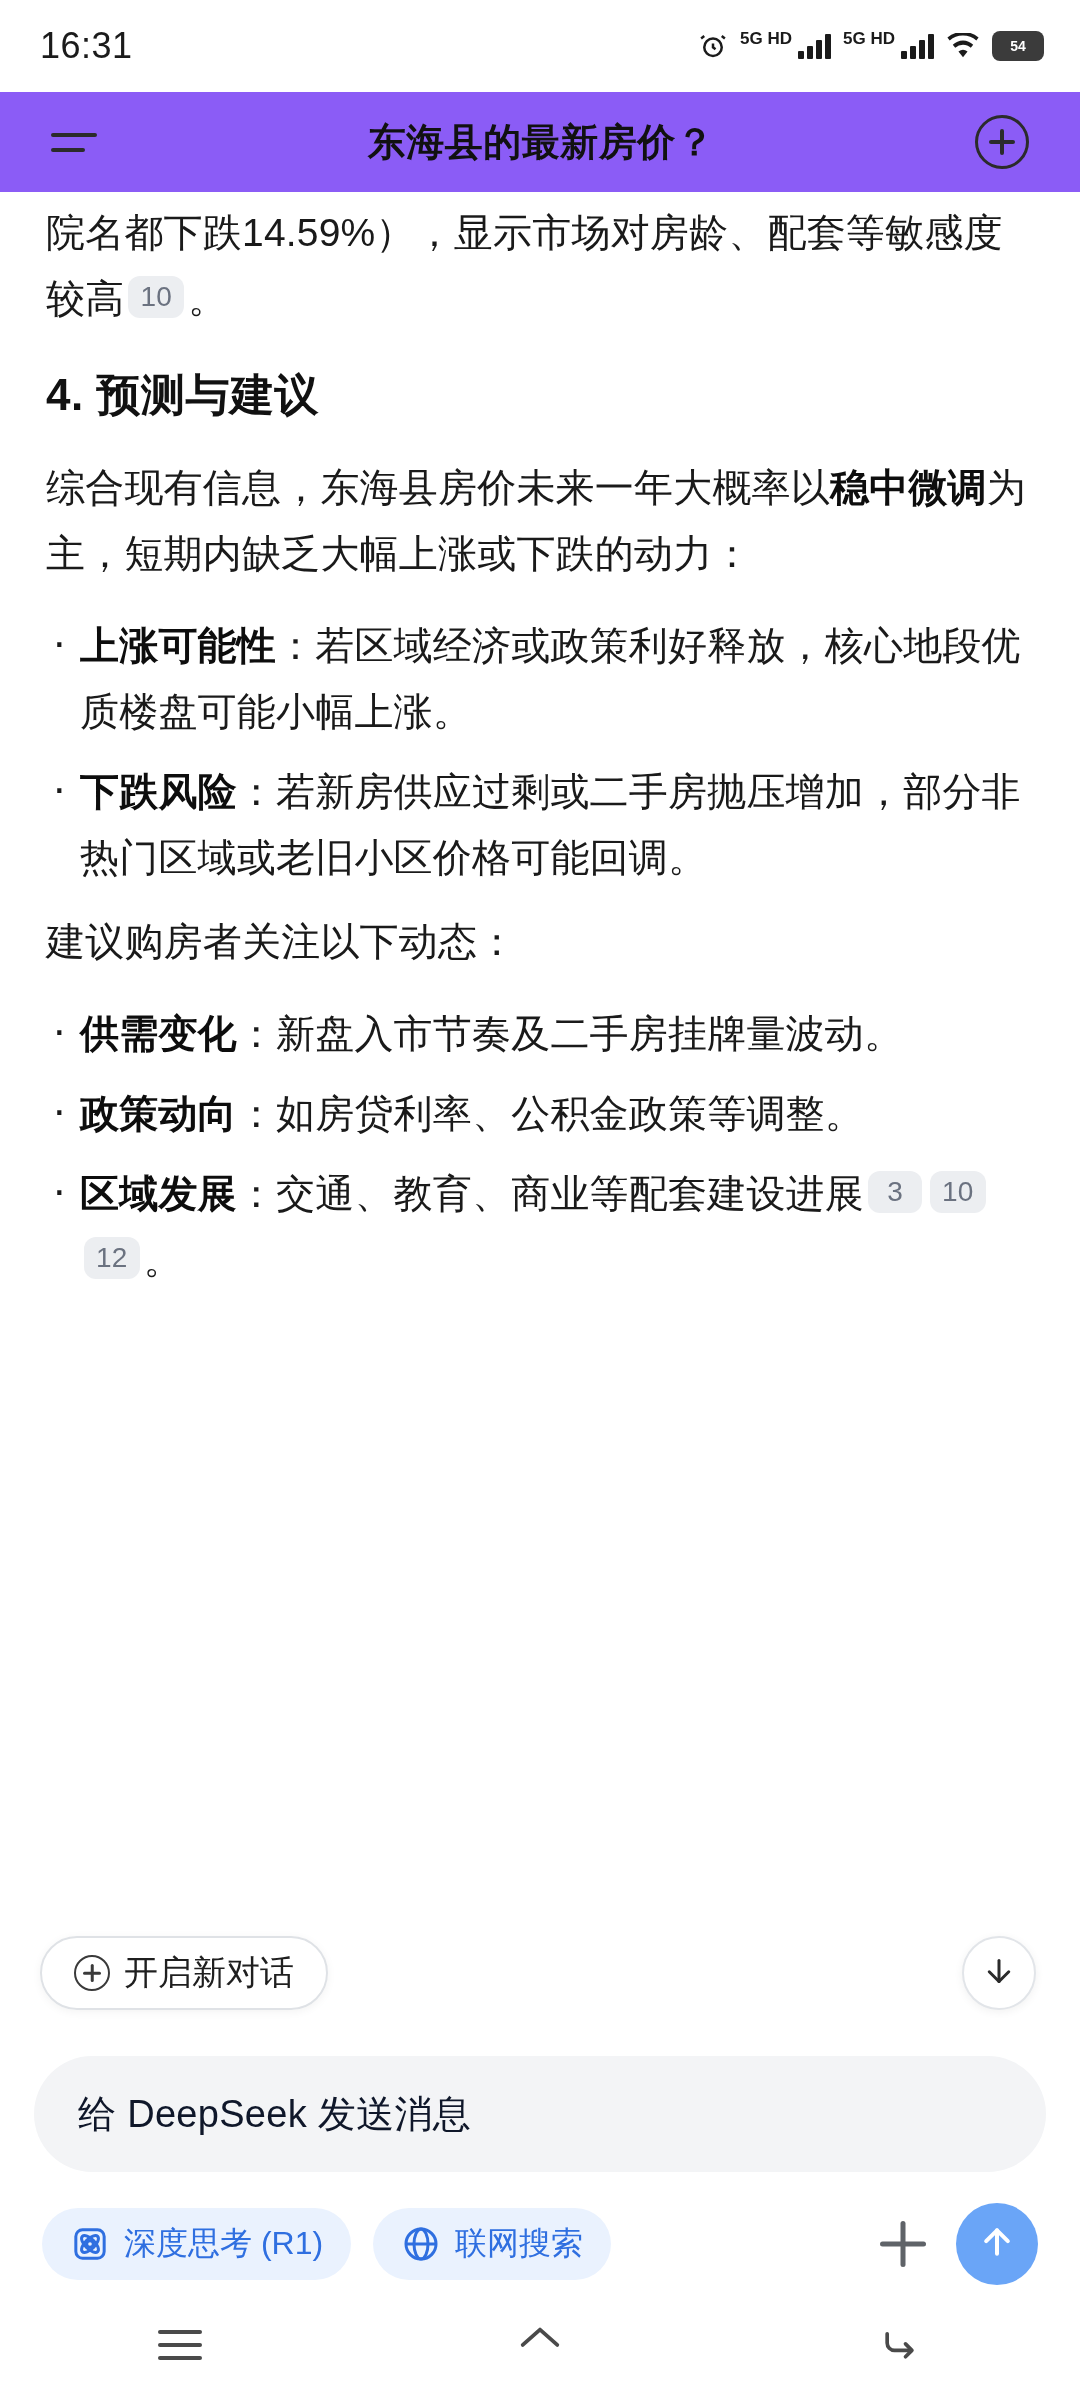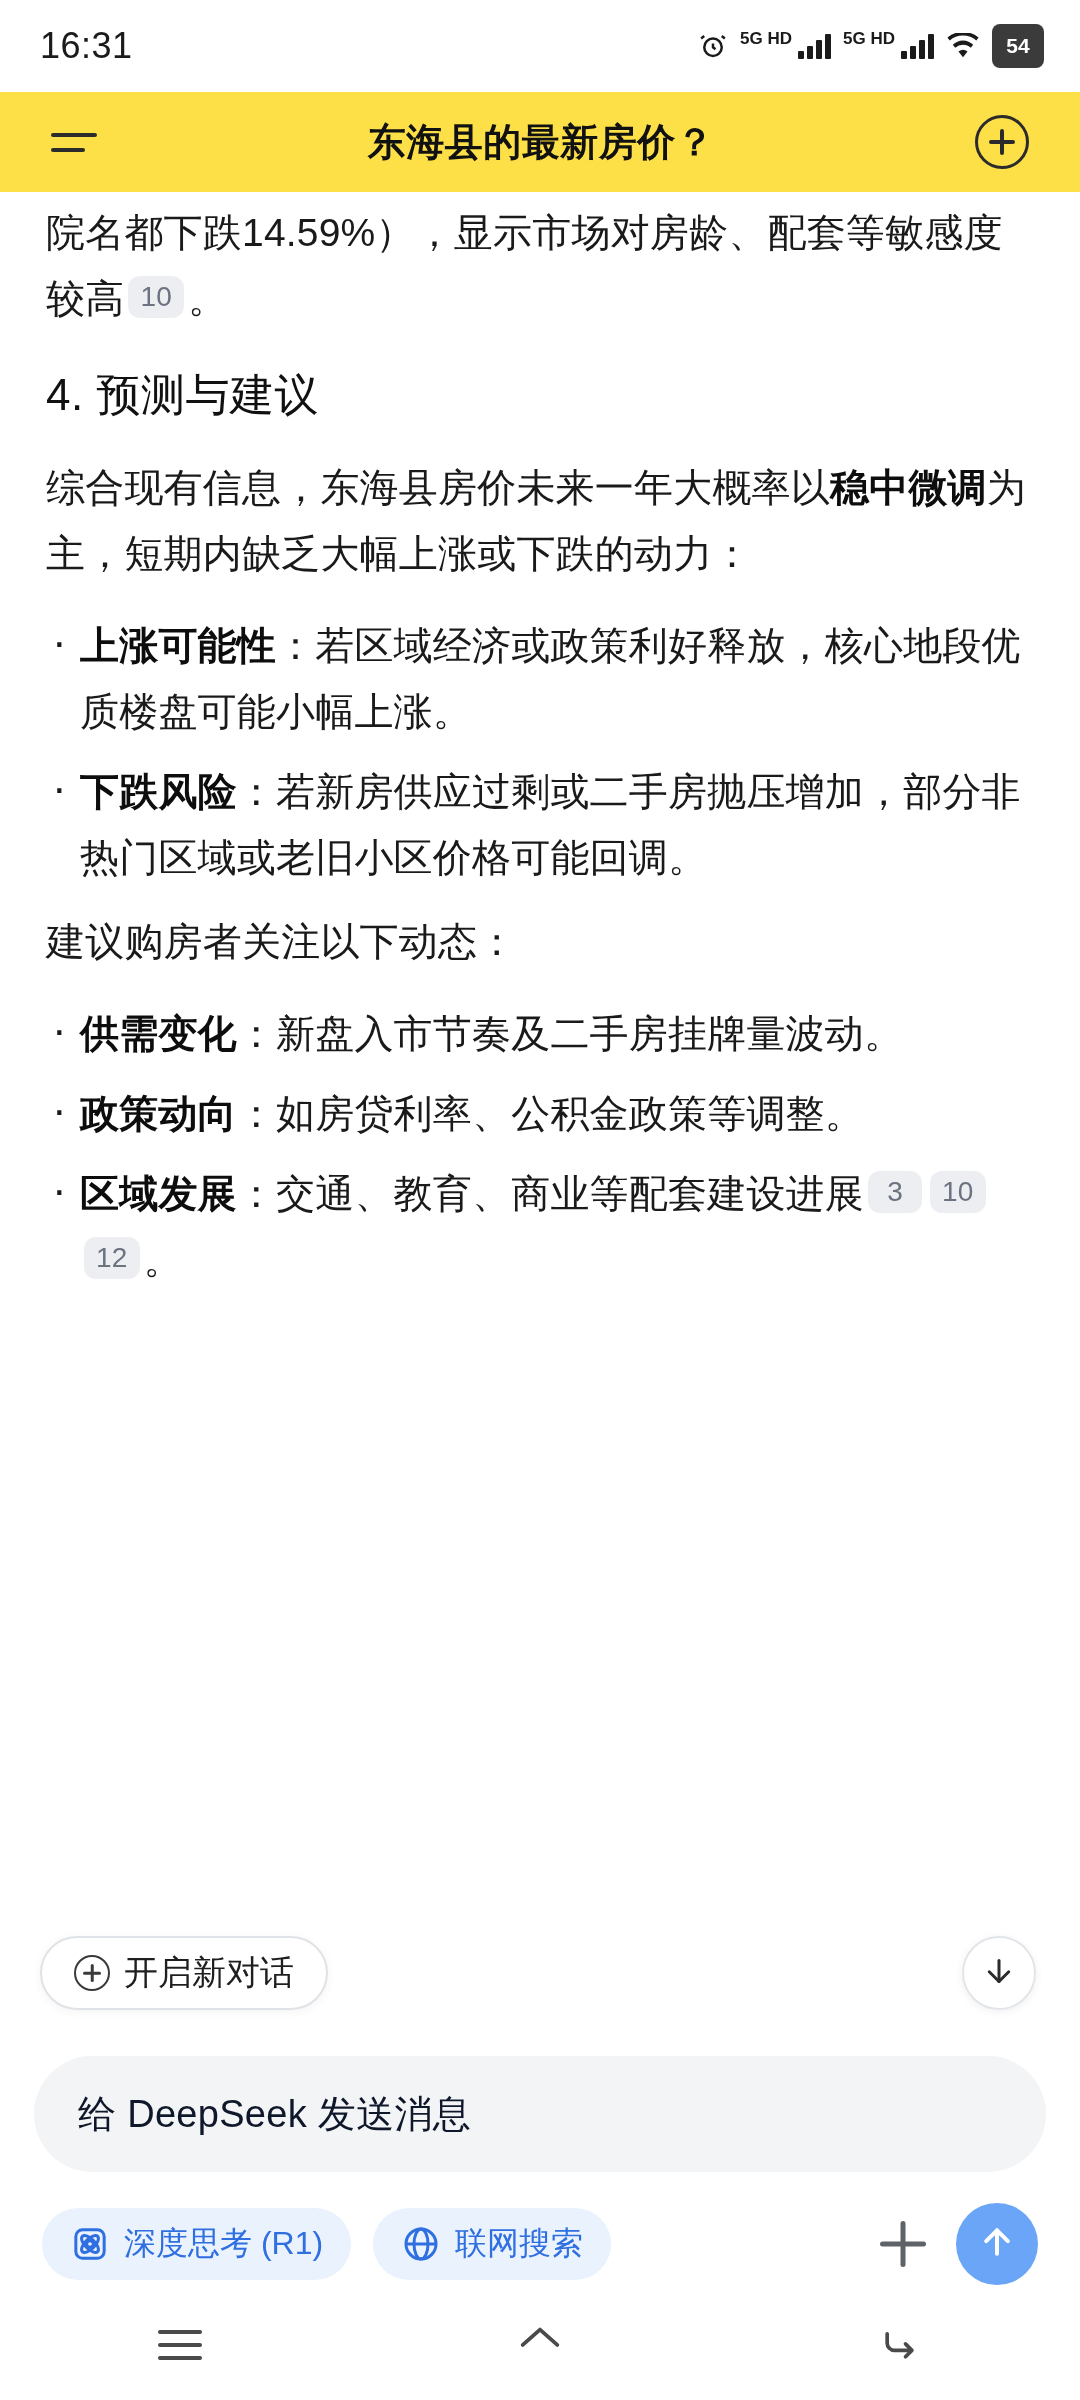--- a/index.html
+++ b/index.html
@@ -28,34 +28,34 @@
   .status-right { display: flex; align-items: center; gap: 12px; }
   .net-group { display: flex; align-items: center; gap: 6px; }
   .net-label { font-size: 17px; line-height: 1; margin-bottom: 16px; font-weight: 600; }
   .bars { display: flex; align-items: flex-end; gap: 3px; height: 26px; }
   .bars i { display: block; width: 6px; background: #1b1b1b; border-radius: 1px; }
   .bars i:nth-child(1) { height: 8px; }
   .bars i:nth-child(2) { height: 13px; }
   .bars i:nth-child(3) { height: 19px; }
   .bars i:nth-child(4) { height: 25px; }
   .battery {
-    min-width: 52px; height: 44px; border-radius: 8px;
-    background: #3b3b3b; color: #fff; font-size: 21px;
+    min-width: 52px; height: 30px; border-radius: 8px;
+    background: #3b3b3b; color: #fff; font-size: 14px;
     display: flex; align-items: center; justify-content: center;
     padding: 0 8px; font-weight: 600;
   }
   .wifi-icon svg { display: block; }
   .alarm-icon svg { display: block; }
 
   
   .appbar {
     height: 100px; flex: 0 0 100px;
     display: flex; align-items: center; justify-content: center;
     padding: 0 51px;
-    background: #fde047;
+    background: #8b5cf6;
   }
   .hamburger { width: 56px; height: 56px; display: flex; flex-direction: column; justify-content: center; gap: 11px; }
   .hamburger span { display: block; height: 4px; border-radius: 2px; background: #2b2b2b; }
   .hamburger span:nth-child(1) { width: 46px; }
   .hamburger span:nth-child(2) { width: 34px; }
   .app-title {
     font-size: 38px; font-weight: 700; color: #111; letter-spacing: .5px;
     flex: 1; text-align: center; padding: 0 20px;
     white-space: nowrap; overflow: hidden; text-overflow: ellipsis;
   }
@@ -78,21 +78,21 @@
     padding: 8px 46px 0 46px;
     color: #1a1a1a;
   }
   .para {
     font-size: 39px;
     line-height: 66px;
     margin-bottom: 26px;
     letter-spacing: 0.2px;
   }
   .h-sec {
-    font-size: 44px; font-weight: 400; color: #111;
+    font-size: 44px; font-weight: 700; color: #111;
     margin: 34px 0 30px 0;
     letter-spacing: .5px;
   }
   .bullets { list-style: none; margin: 0 0 18px 0; padding: 0; }
   .bullets li {
     position: relative;
     font-size: 39px; line-height: 66px;
     padding-left: 34px;
     margin-bottom: 14px;
     letter-spacing: .2px;

